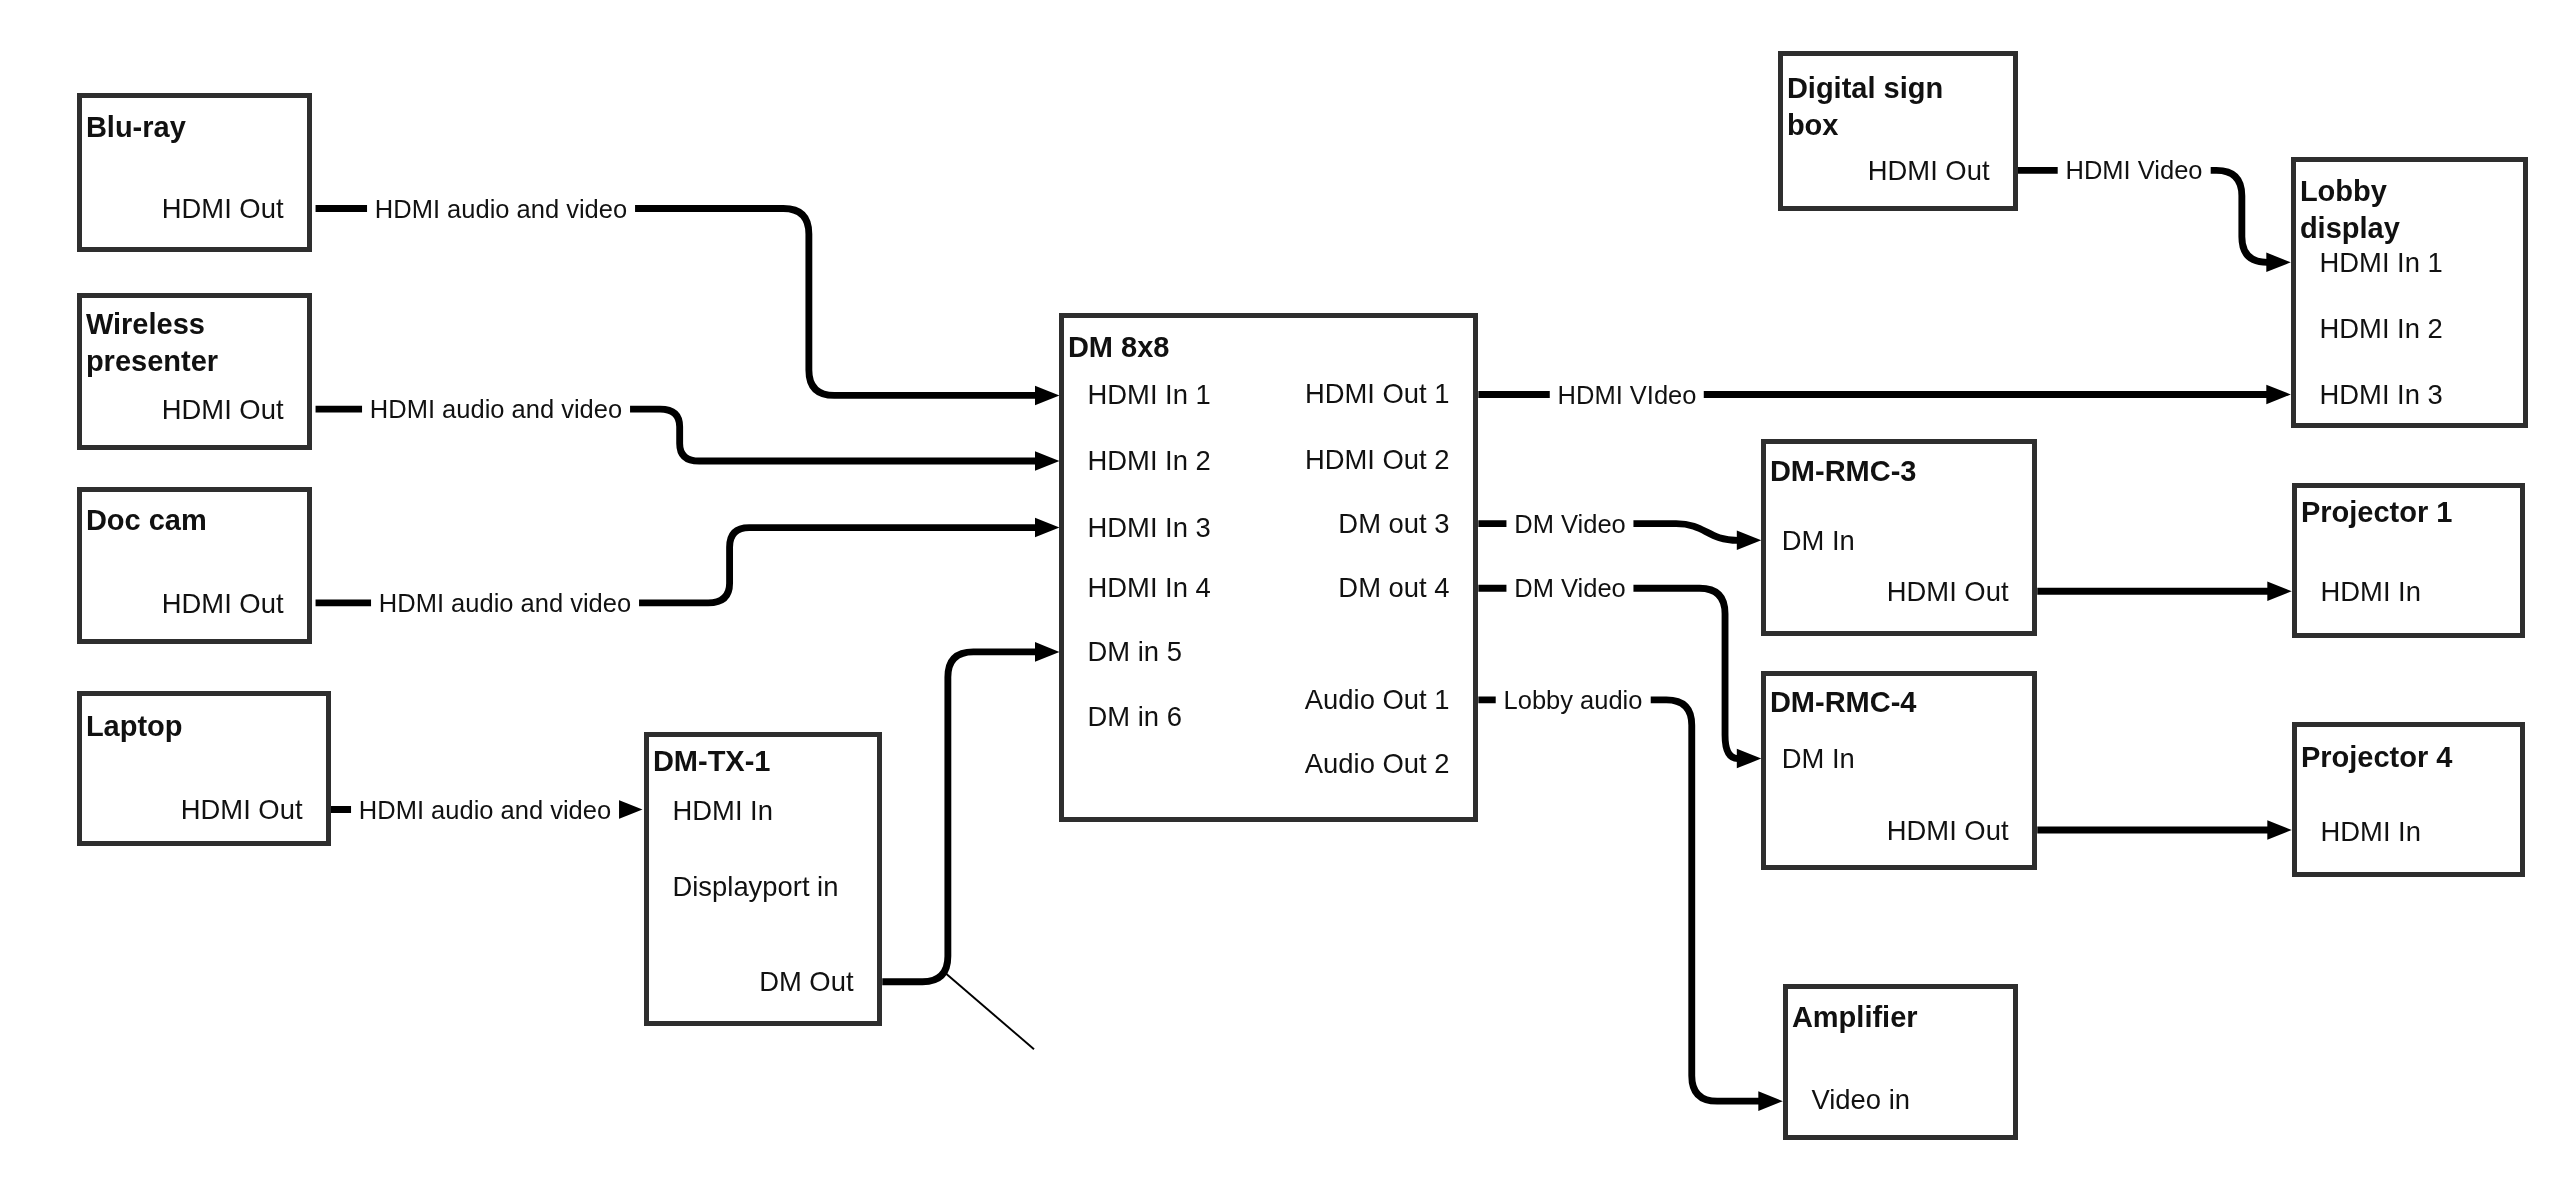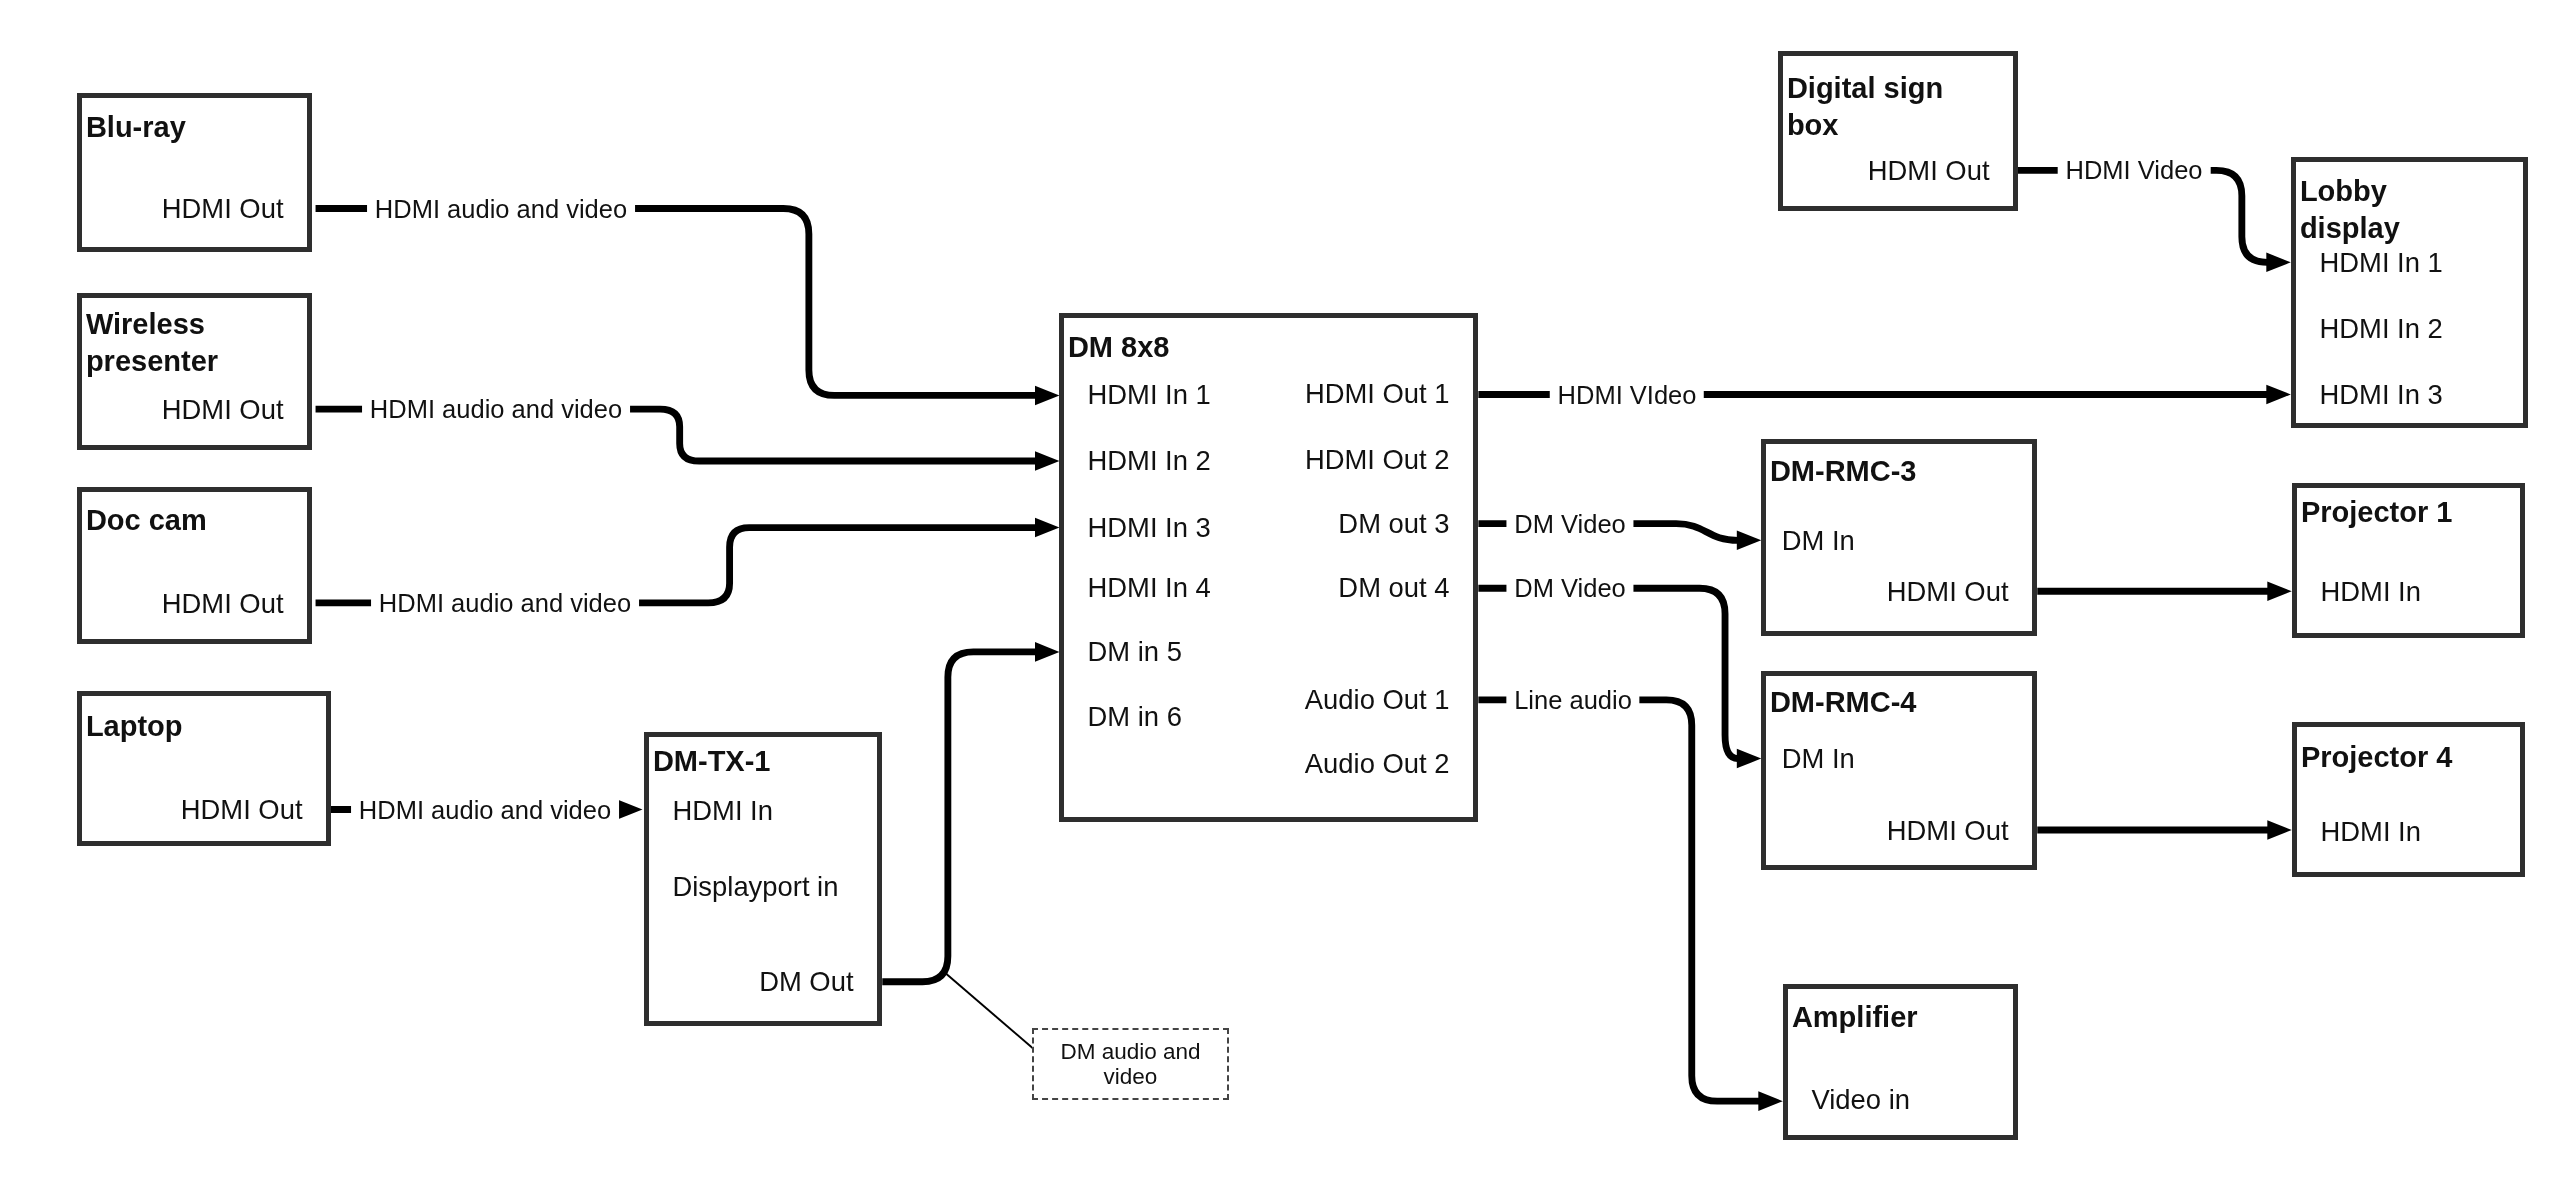--- a/index.html
+++ b/index.html
@@ -87,21 +87,21 @@
   </svg>
 
   <div class="elabel" style="left:501px;top:209px">HDMI audio and video</div>
   <div class="elabel" style="left:496px;top:409px">HDMI audio and video</div>
   <div class="elabel" style="left:505px;top:603px">HDMI audio and video</div>
   <div class="elabel" style="left:485px;top:810px">HDMI audio and video</div>
   <div class="elabel" style="left:1627px;top:395px">HDMI VIdeo</div>
   <div class="elabel" style="left:2134px;top:170px">HDMI Video</div>
   <div class="elabel" style="left:1570px;top:524px">DM Video</div>
   <div class="elabel" style="left:1570px;top:588px">DM Video</div>
-  <div class="elabel" style="left:1573px;top:700px">Line audio</div>
+  <div class="elabel" style="left:1573px;top:700px">Lobby audio</div>
 
   <div class="node" style="left:77px;top:93px;width:235px;height:159px">
     <div class="title" style="top:10.8px">Blu-ray</div>
     <div class="port pr" style="top:110px">HDMI Out</div>
   </div>
 
   <div class="node" style="left:77px;top:293px;width:235px;height:157px">
     <div class="title" style="top:7.8px">
       <span class="tline">Wireless</span>
       <span class="tline">presenter</span>
@@ -180,19 +180,15 @@
   <div class="node" style="left:2292px;top:722px;width:233px;height:155px">
     <div class="title" style="top:11.7px">Projector 4</div>
     <div class="port pl" style="top:104px">HDMI In</div>
   </div>
 
   <div class="node" style="left:1783px;top:984px;width:235px;height:156px">
     <div class="title" style="top:9.8px">Amplifier</div>
     <div class="port pl" style="top:110px">Video in</div>
   </div>
 
-  <div class="note" style="left:1032px;top:1028px;width:197px;height:72px">
-    <span class="tline">DM audio and</span>
-    <span class="tline">video</span>
-  </div>
 
 </div>
 
 
 </body></html>

